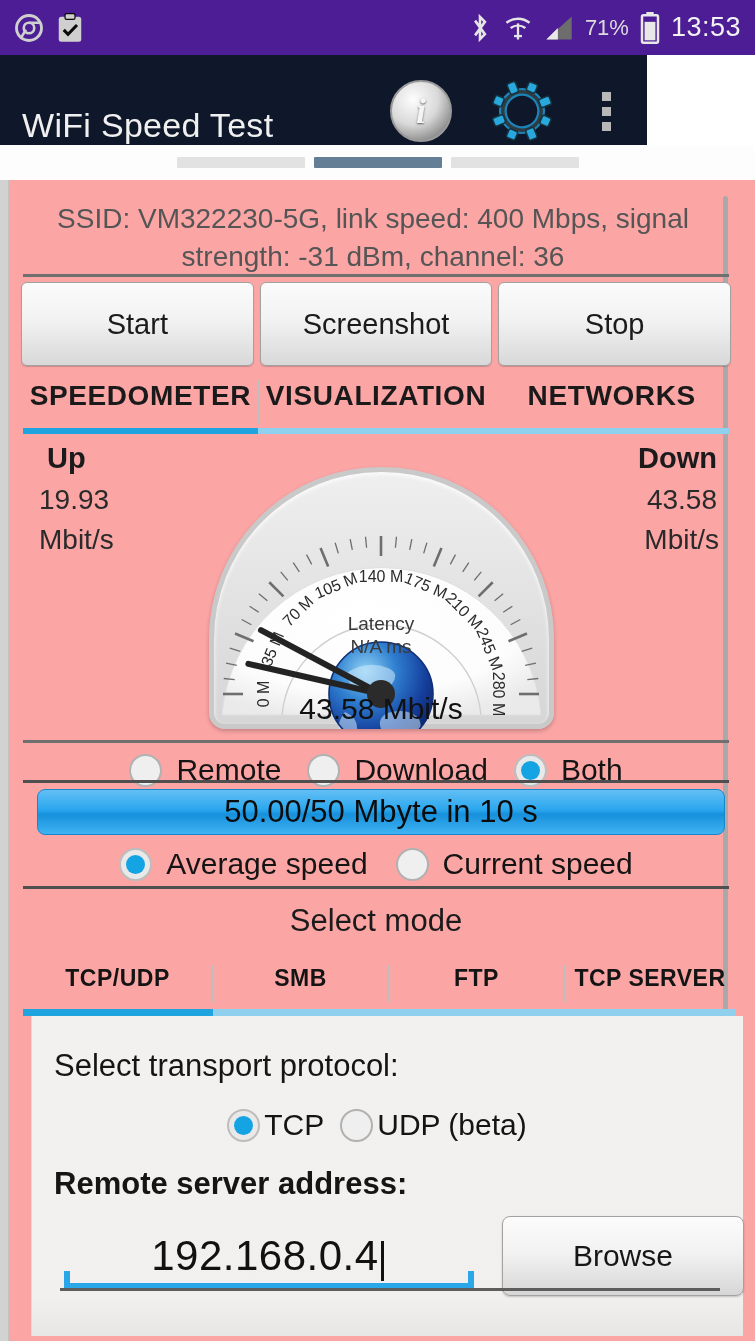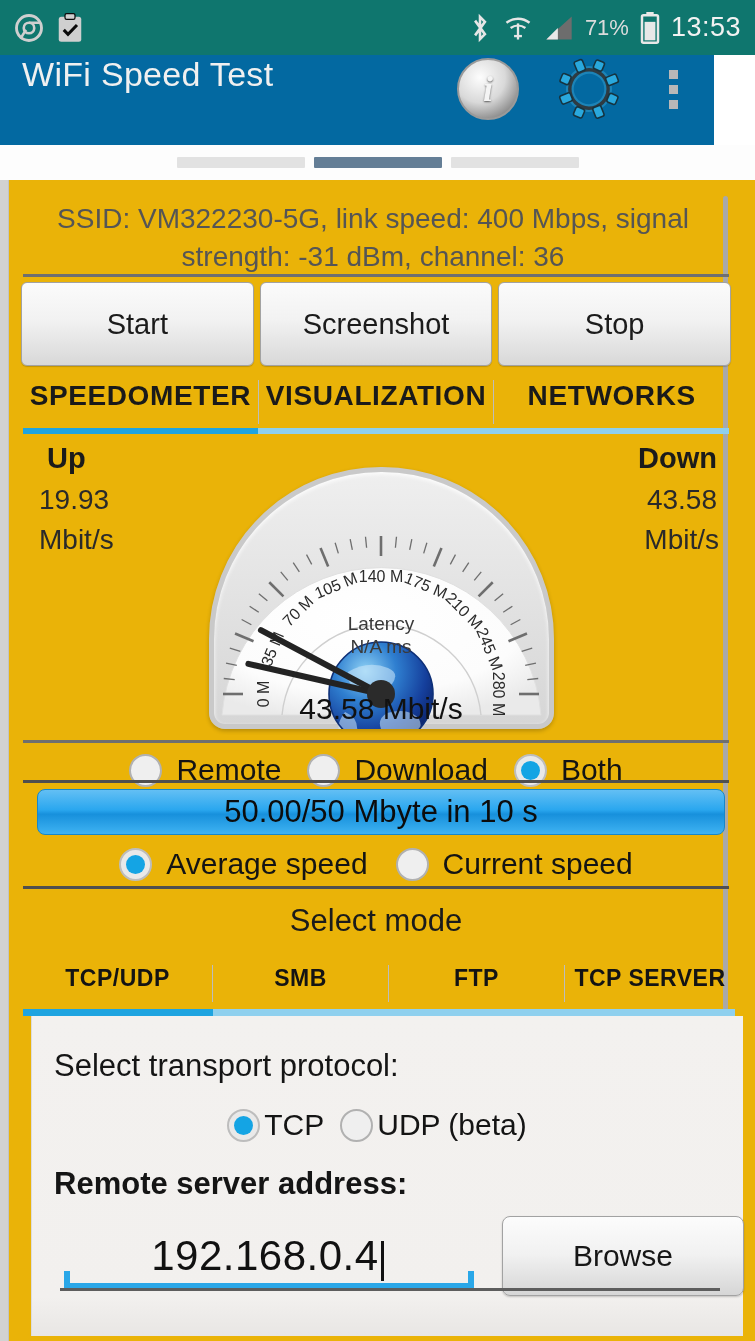--- a/index.html
+++ b/index.html
@@ -7,33 +7,33 @@
     width: 755px; height: 1341px;
     background: #ffffff;
     font-family: "Liberation Sans", sans-serif;
     overflow: hidden;
   }
   #app { position: relative; width: 755px; height: 1341px; background:#fff; }
 
   
   .statusbar {
     position:absolute; left:0; top:0; width:755px; height:55px;
-    background:#0f766e; color:#e8e8e8;
+    background:#4c1d95; color:#e8e8e8;
     display:flex; align-items:center; padding:0 14px;
   }
   .sb-left { display:flex; align-items:center; gap:12px; }
   .sb-right { margin-left:auto; display:flex; align-items:center; gap:11px; }
   .sb-time { font-size:27px; color:#f2f2f2; letter-spacing:0.5px; }
   .sb-batt-txt { font-size:22px; color:#dcdcdc; }
   .icon-svg { display:block; }
 
   
   .appbar {
-    position:absolute; left:0; top:55px; width:714px; height:90px;
-    background:#0369a1; display:flex; align-items:flex-start; padding:0 22px;
+    position:absolute; left:0; top:55px; width:647px; height:90px;
+    background:#0f172a; display:flex; align-items:flex-end; padding:0 22px;
   }
   .app-title {
     color:#f0f0f0; font-size:34px; font-weight:400; letter-spacing:0.3px;
   }
   .appbar-actions { margin-left:auto; display:flex; align-items:center; gap:36px; padding-right:4px;}
   .info-btn { width:62px; height:62px; border-radius:50%;
     background:radial-gradient(circle at 36% 30%, #fdfdfd 0%, #d9d9d9 46%, #8e8e8e 78%, #6f6f6f 100%);
     border:2px solid #9a9a9a; display:flex; align-items:center; justify-content:center;
     color:#f4f4f4; font-family:"Liberation Serif", serif; font-size:36px; font-style:italic; font-weight:bold;
     text-shadow:0 1px 2px #5a5a5a;
@@ -49,21 +49,21 @@
   .pg { width:128px; height:11px; border-radius:1px; background:#e2e2e2; }
   .pg.active { background:#647e96; }
 
   
   .screen {
     position:absolute; left:0; top:180px; width:755px; height:1161px;
     background:#d2d2d2;
   }
   .panel {
     position:absolute; left:8px; top:0; width:747px; height:1161px;
-    background:#eab308; border-left:1px solid #c3c3c3;
+    background:#fca5a5; border-left:1px solid #c3c3c3;
   }
   .scrolltrack {
     position:absolute; left:714px; top:16px; width:5px; height:845px;
     background:#a9a9a9; border-radius:3px;
   }
 
   
   .ssid {
     position:absolute; left:14px; top:20px; width:700px;
     text-align:center; color:#555555; font-size:28px; line-height:38px;

